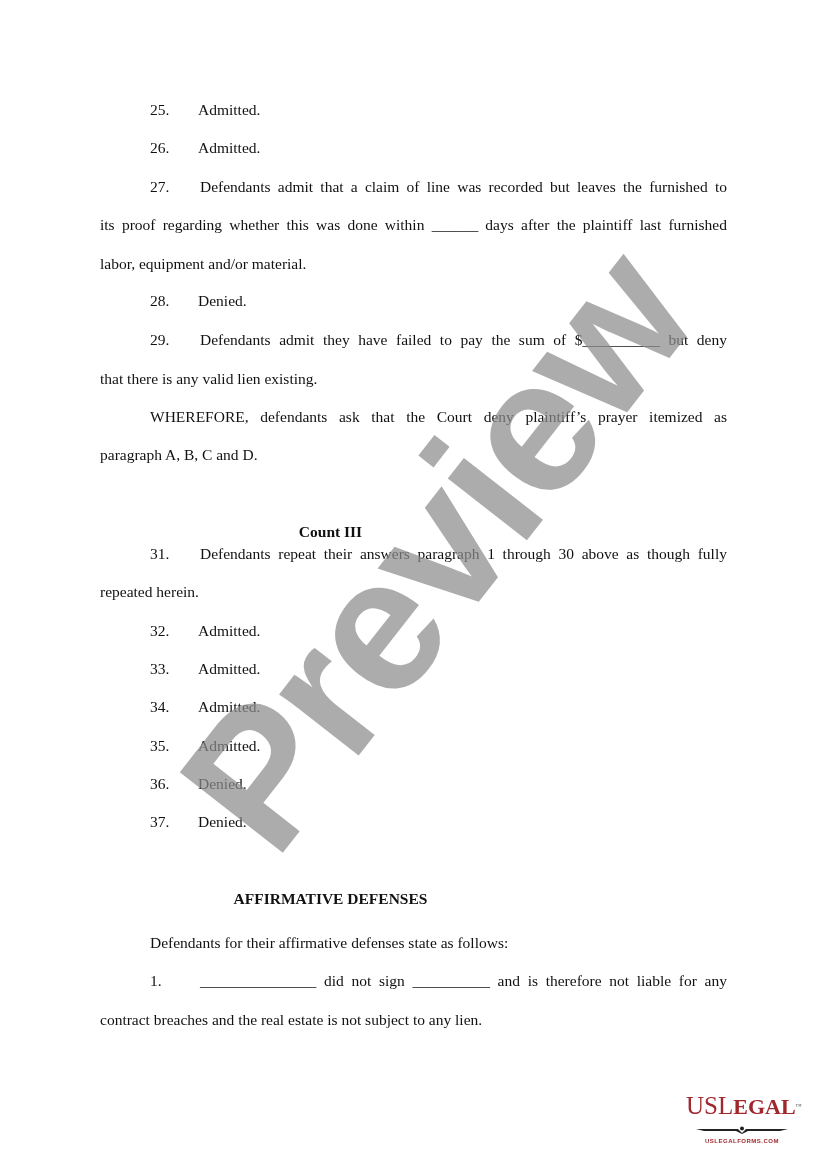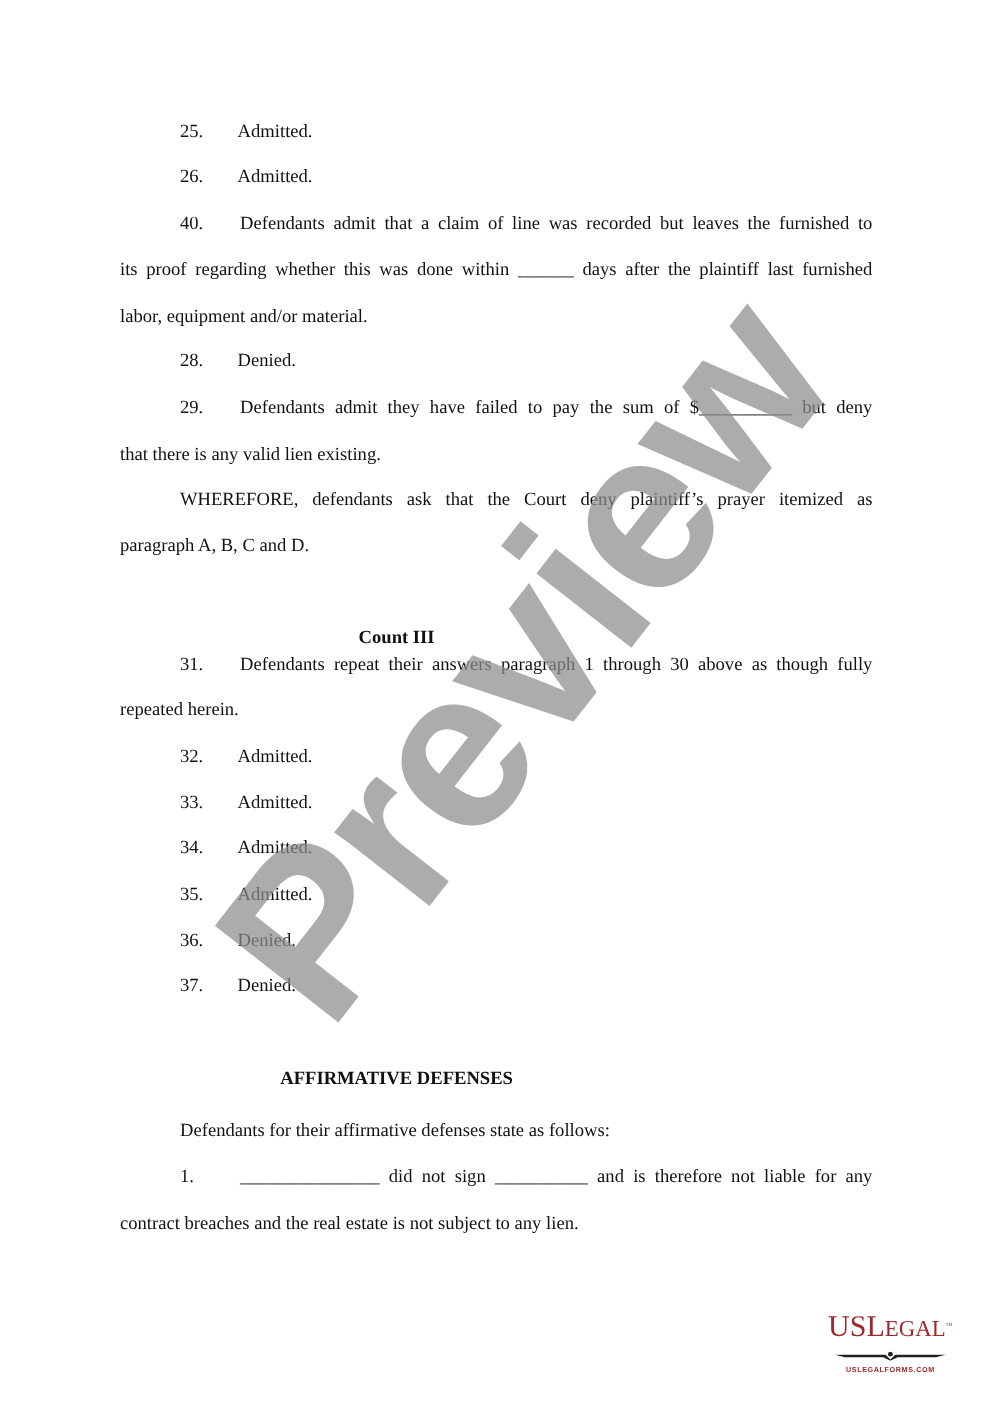--- a/index.html
+++ b/index.html
@@ -13,41 +13,41 @@
   .indent { position:absolute; left:150px; width:577px; text-align:justify; text-align-last:justify; }
   .heading { position:absolute; left:0; width:661px; text-align:center; font-weight:bold;
              font-size:15.5px; }
   .watermark { position:absolute; left:100px; top:570px; width:640px; text-align:center;
                font-family:"Liberation Sans", "DejaVu Sans", sans-serif; font-weight:bold;
                font-size:190px; color:rgba(140,140,140,0.72); transform:rotate(-52deg);
                transform-origin:center center; line-height:1; letter-spacing:-4px;
                pointer-events:none; margin-top:-95px; }
   .logo { position:absolute; left:686px; top:1093px; width:112px; text-align:center; }
   .logo-main { font-family:"Liberation Serif", serif; color:#a0282d; font-size:25px; letter-spacing:0px; line-height:26px; }
-  .logo-main .small { font-size:19px; }
+  .logo-main .small { font-size:22px;font-weight:bold; }
   .logo-tm { font-size:6px; vertical-align:top; color:#555; }
   .logo-wing { height:8px; margin:1px auto 0; width:96px; }
   .logo-url { font-family:"Liberation Sans", sans-serif; font-size:6px; color:#a0282d; letter-spacing:0.5px; font-weight:bold; }
 </style>
 </head>
 <body>
 
 <div class="page">
 
   <div class="line" style="top:100px;">
     <span class="num">25.</span>
     <span class="txt">Admitted.</span>
   </div>
   <div class="line" style="top:138px;">
     <span class="num">26.</span>
     <span class="txt">Admitted.</span>
   </div>
 
   <div class="line" style="top:177px;">
-    <span class="num">40.</span>
+    <span class="num">27.</span>
     <span class="txt" style="left:200px;width:527px;text-align:justify;text-align-last:justify;">Defendants admit that a claim of line was recorded but leaves the furnished to</span>
   </div>
   <div class="line" style="top:215px;">
     <span class="full">its proof regarding whether this was done within ______ days after the plaintiff last furnished</span>
   </div>
   <div class="line" style="top:254px;">
     <span style="position:absolute;left:100px;">labor, equipment and/or material.</span>
   </div>
 
   <div class="line" style="top:291px;">

